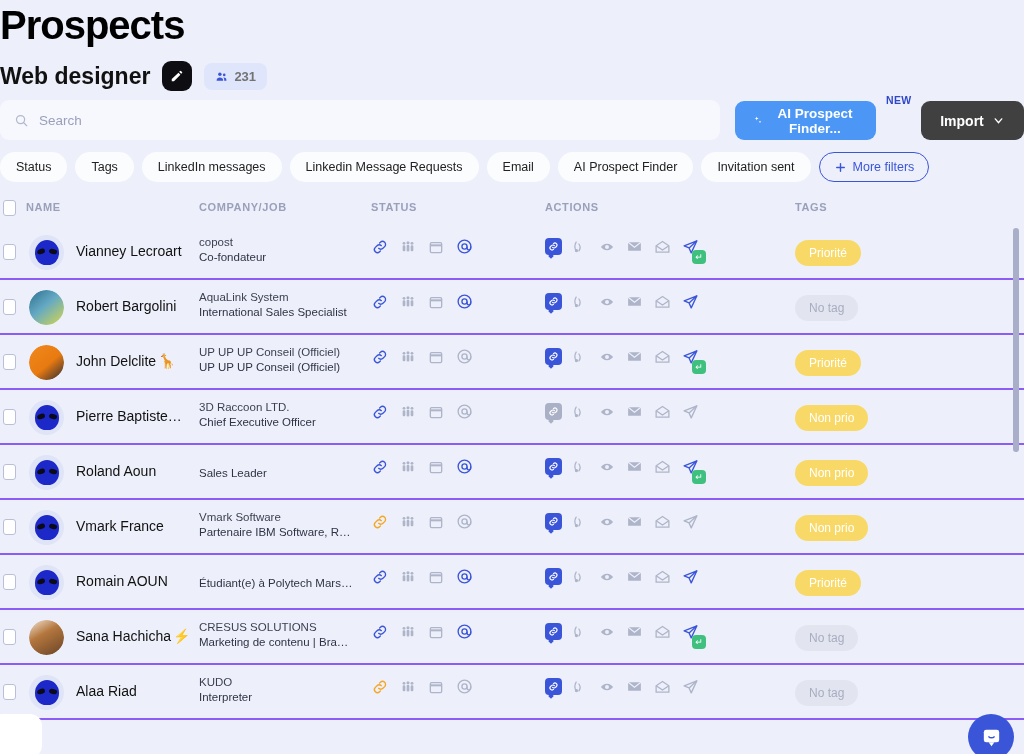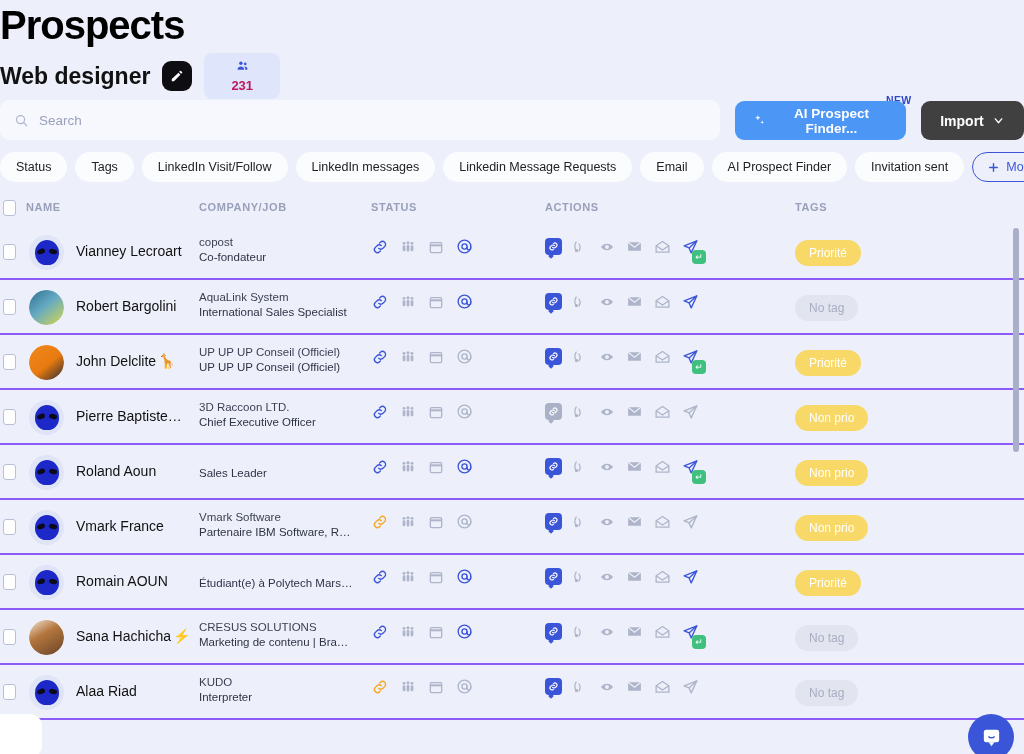--- a/index.html
+++ b/index.html
@@ -20,40 +20,40 @@
   .subhead {
     position: absolute; left: 0; top: 60px;
     display: flex; align-items: center; gap: 12px; height: 32px;
   }
   .subhead-title { font-size: 23px; font-weight: bold; color: #111; }
   .dark-badge {
     width: 30px; height: 30px; border-radius: 9px; background: #0e0e12;
     display: flex; align-items: center; justify-content: center;
   }
   .count-badge {
-    background: #dfe5fb; color: #be185d; border-radius: 8px;
-    padding: 6px 27px; font-size: 13px; font-weight: bold;
-    display: flex; align-items: center; gap: 6px; flex-direction: column;
+    background: #dfe5fb; color: #737373; border-radius: 8px;
+    padding: 6px 11px; font-size: 13px; font-weight: bold;
+    display: flex; align-items: center; gap: 6px;
   }
 
   
   .search-row {
     position: absolute; left: 0; top: 100px; width: 1020px; height: 42px;
     display: flex; align-items: flex-start;
   }
   .search-box {
     width: 720px; height: 40px; background: #f7f8fd; border-radius: 9px;
     display: flex; align-items: center; gap: 10px; padding: 0 14px;
   }
   .search-box .ph { color: #9aa0bb; font-size: 13.5px; }
   .btn-ai {
     position: absolute; left: 735px; top: 101px;
     height: 39px; background: #4c96f5; color: #fff; border-radius: 9px;
     display: flex; align-items: center; justify-content: center; gap: 9px;
-    padding: 18px 18px; font-size: 13.5px; font-weight: bold; width: 171px;
+    padding: 18px 18px; font-size: 13.5px; font-weight: bold; width: 141px;
     border: none; cursor: pointer;
   }
   .new-flag {
     position: absolute; left: 886px; top: 94px;
     color: #2f47c9; font-size: 10.5px; font-weight: bold; letter-spacing: .3px;
   }
   .btn-import {
     position: absolute; left: 921px; top: 101px;
     width: 103px; height: 39px; background: #404040; color: #fff;
     border-radius: 9px; display: flex; align-items: center; justify-content: center;
@@ -225,21 +225,20 @@
   <button class="btn-import">
     <span>Import</span>
     <svg width="13" height="13" viewBox="0 0 24 24" fill="none" stroke="#fff" stroke-width="2.6" stroke-linecap="round">
         <polyline points="6,9 12,16 18,9"></polyline>
       </svg>
   </button>
 
   <div class="chips" id="chiprow">
       <div class="chip">Status</div>
       <div class="chip">Tags</div>
-      <div class="chip">LinkedIn Visit/Follow</div>
       <div class="chip">LinkedIn messages</div>
       <div class="chip">Linkedin Message Requests</div>
       <div class="chip">Email</div>
       <div class="chip">AI Prospect Finder</div>
       <div class="chip">Invitation sent</div>
       <div class="chip-more">
         <svg width="13" height="13" viewBox="0 0 24 24" fill="none" stroke="#3b55d9" stroke-width="2.6" stroke-linecap="round">
           <line x1="12" y1="5" x2="12" y2="19"></line>
           <line x1="5" y1="12" x2="19" y2="12"></line>
         </svg>

